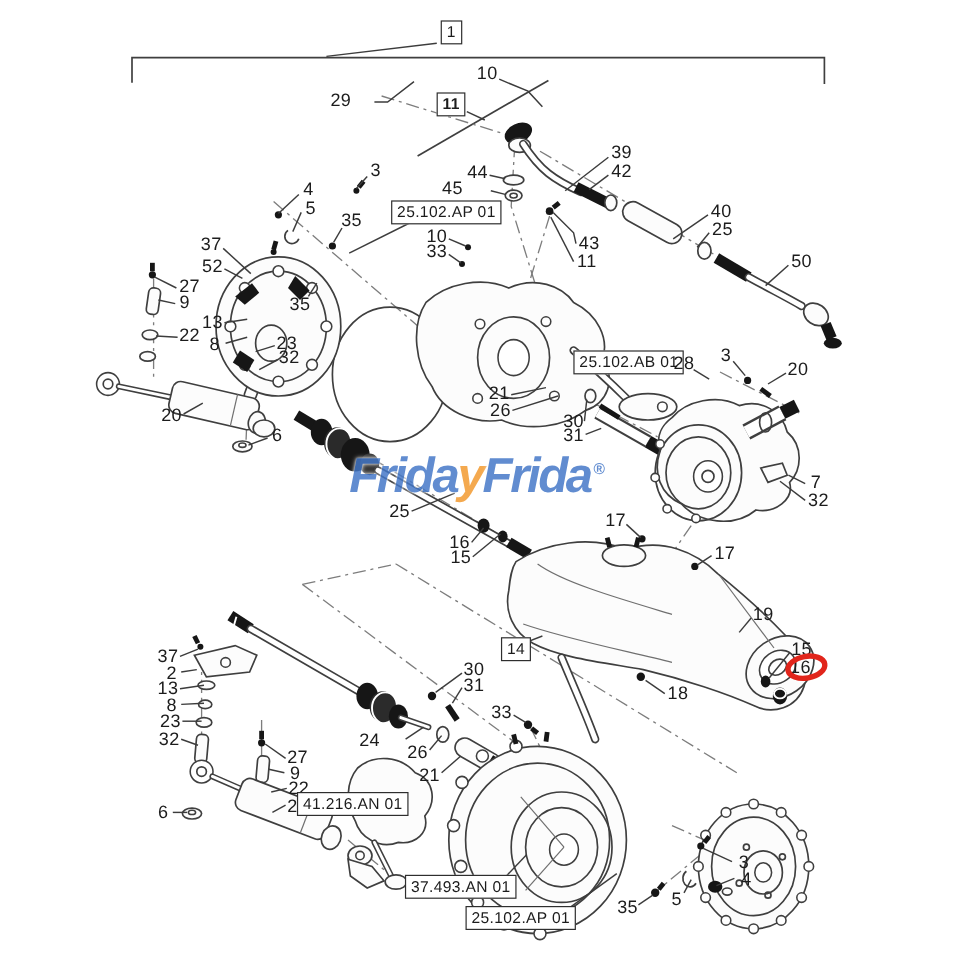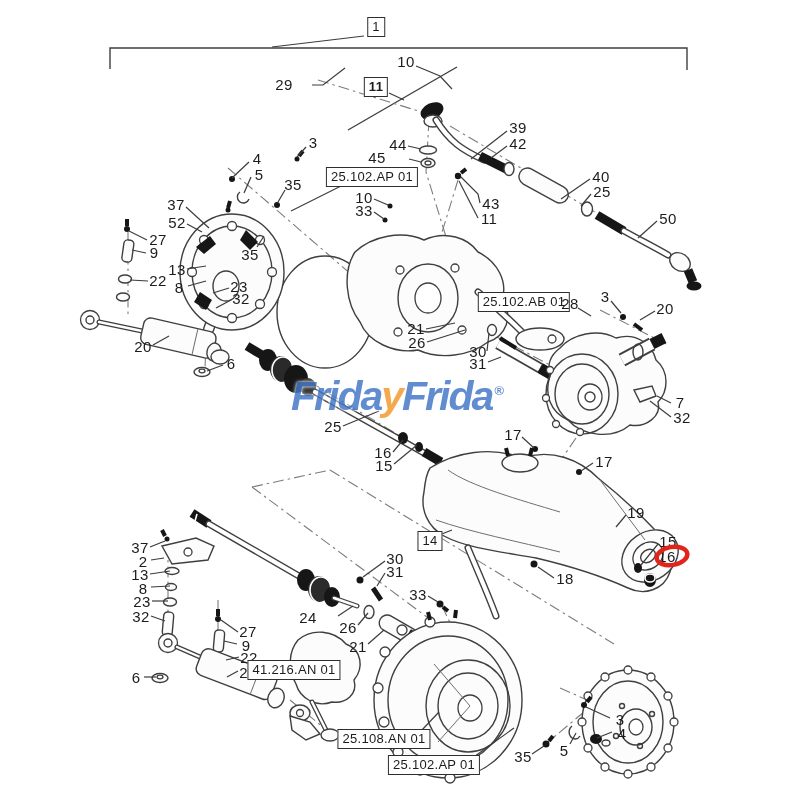--- a/index.html
+++ b/index.html
@@ -490,21 +490,21 @@
       <div class="callout" style="left: 140px; top: 574px;">13</div>
       <div class="callout" style="left: 143px; top: 588px;">8</div>
       <div class="callout" style="left: 142px; top: 601px;">23</div>
       <div class="callout" style="left: 141px; top: 616px;">32</div>
       <div class="callout" style="left: 136px; top: 677px;">6</div>
       <div class="callout" style="left: 248px; top: 631px;">27</div>
       <div class="callout" style="left: 246px; top: 645px;">9</div>
       <div class="callout" style="left: 249px; top: 657px;">22</div>
       <div class="callout" style="left: 248px; top: 672px;">20</div>
       <div class="callout boxed" style="left: 294px; top: 670px; text-align: right;">41.216.AN 01</div>
-      <div class="callout boxed" style="left: 384px; top: 739px;">25.108.AN 01</div>
+      <div class="callout boxed" style="left: 384px; top: 739px;">37.493.AN 01</div>
       <div class="callout boxed" style="left: 434px; top: 765px;">25.102.AP 01</div>
       <div class="callout" style="left: 523px; top: 756px;">35</div>
       <div class="callout" style="left: 564px; top: 750px;">5</div>
       <div class="callout" style="left: 620px; top: 719px;">3</div>
       <div class="callout" style="left: 622px; top: 733px;">4</div>
     </div>
 
   <div class="watermark"><span class="wm-blue" style="color: rgb(67, 119, 200);">Frida</span><span class="wm-orange" style="color: rgb(242, 153, 46);">y</span><span class="wm-blue" style="color: rgb(67, 119, 200);">Frida</span><sup class="wm-reg" style="color: rgb(67, 119, 200);">®</sup></div>
 
   <svg id="highlight-svg" width="800" height="800" viewBox="0 0 800 800">

